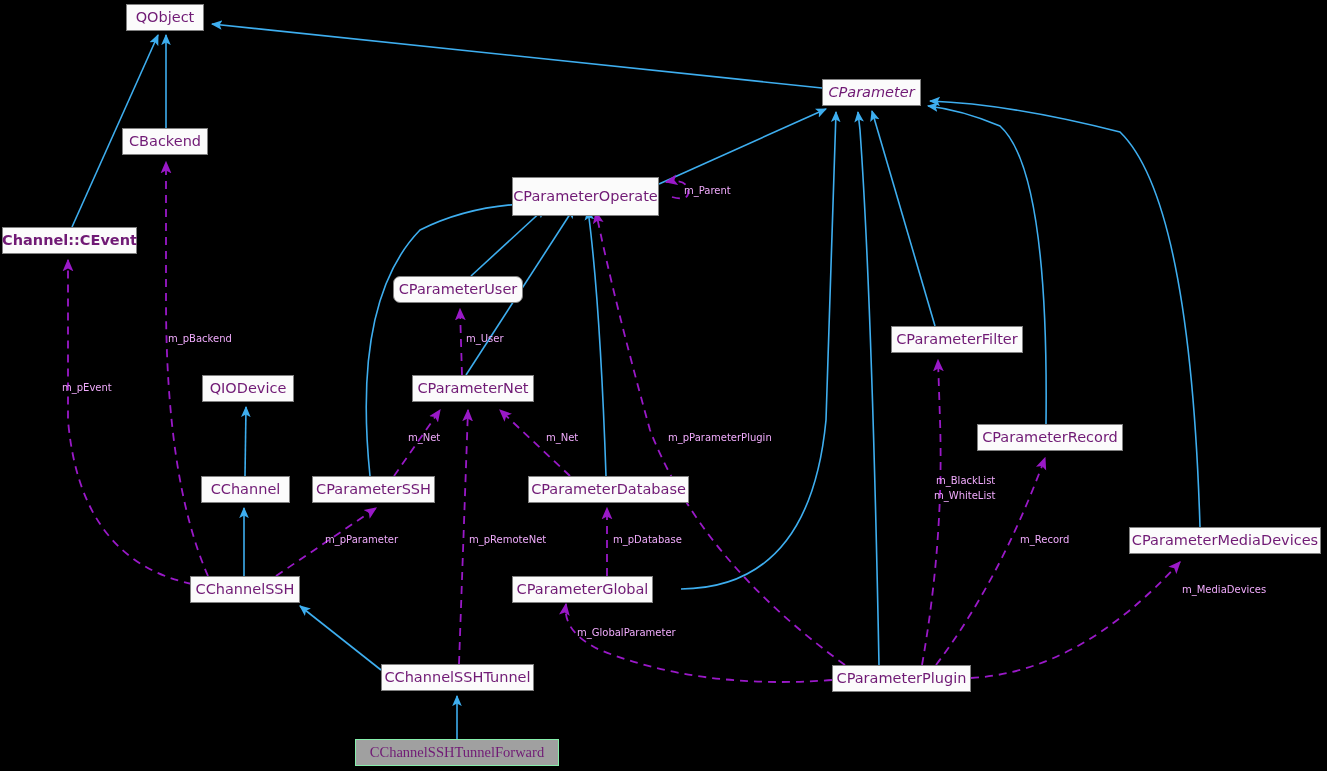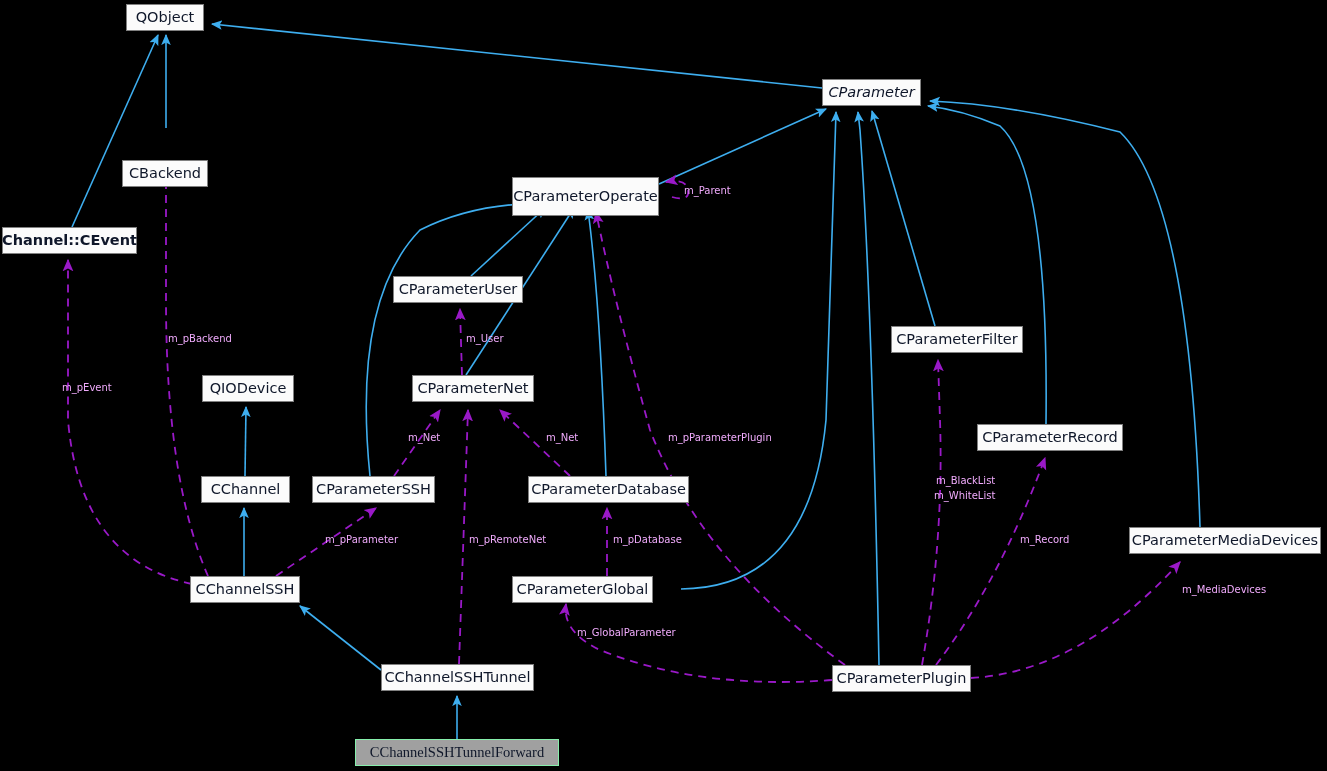--- a/index.html
+++ b/index.html
@@ -1,20 +1,20 @@
 <!DOCTYPE html>
 <html><head>
 <meta charset="utf-8">
 <style>
   html,body{margin:0;padding:0;background:#000;}
   body{width:1327px;height:771px;overflow:hidden;font-family:"DejaVu Sans",sans-serif;}
   #stage{position:relative;width:1327px;height:771px;background:#000;}
   svg#edges{position:absolute;left:0;top:0;width:1327px;height:771px;}
   .node{position:absolute;box-sizing:border-box;background:#fbfbfb;border:1px solid #808080;
-        display:flex;align-items:center;justify-content:center;color:#0f172a;
+        display:flex;align-items:center;justify-content:center;color:#701a75;
         font-family:"DejaVu Sans",sans-serif;font-size:14.5px;line-height:1;white-space:nowrap;}
   .node.filled{background:#a0a0a0;border:1px solid #86efac;font-family:Liberation Serif, serif;}
   .edgelabel{position:absolute;color:#f0abfc;font-family:"DejaVu Sans",sans-serif;
              font-size:10px;line-height:15px;white-space:pre;}
 </style>
 </head>
 <body>
 
 <div id="stage">
 
@@ -94,33 +94,33 @@
       <path d="M 971 678 Q 1080 672 1180 562"></path>
 
       <path d="M 832 680 Q 700 690 600 650 Q 562 632 566 604"></path>
     </g>
   </svg>
 
   <div id="nodes">
       <div class="node" style="left: 126px; top: 4px; width: 78px; height: 27px;">
         <span>QObject</span>
       </div>
-      <div class="node" style="left: 122px; top: 128px; width: 86px; height: 27px; margin-top: 32px;">
+      <div class="node" style="left: 122px; top: 128px; width: 86px; height: 27px;">
         <span>CBackend</span>
       </div>
       <div class="node" style="left: 2px; top: 227px; width: 135px; height: 27px; font-weight: bold;">
         <span>Channel::CEvent</span>
       </div>
       <div class="node" style="left: 822px; top: 79px; width: 99px; height: 27px; font-style: italic;">
         <span>CParameter</span>
       </div>
       <div class="node" style="left: 512px; top: 177px; width: 147px; height: 39px;">
         <span>CParameterOperate</span>
       </div>
-      <div class="node" style="left: 393px; top: 276px; width: 130px; height: 27px;">
+      <div class="node" style="left: 393px; top: 276px; width: 130px; height: 27px; border-radius: 7px;">
         <span>CParameterUser</span>
       </div>
       <div class="node" style="left: 891px; top: 326px; width: 132px; height: 27px;">
         <span>CParameterFilter</span>
       </div>
       <div class="node" style="left: 202px; top: 375px; width: 92px; height: 27px;">
         <span>QIODevice</span>
       </div>
       <div class="node" style="left: 412px; top: 375px; width: 122px; height: 27px;">
         <span>CParameterNet</span>

